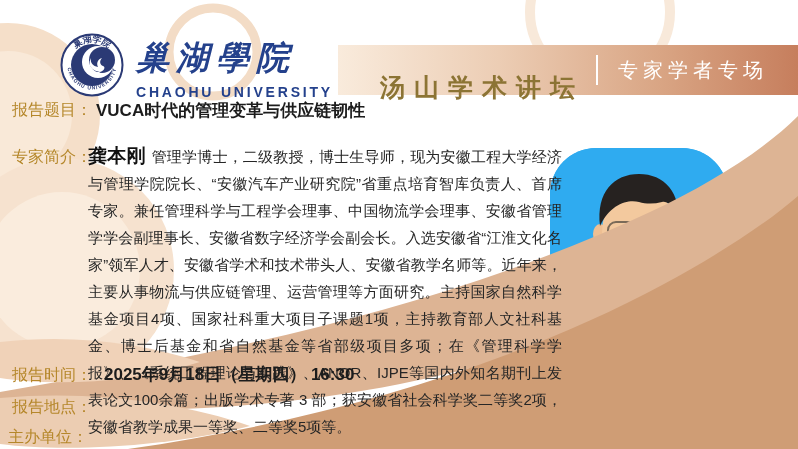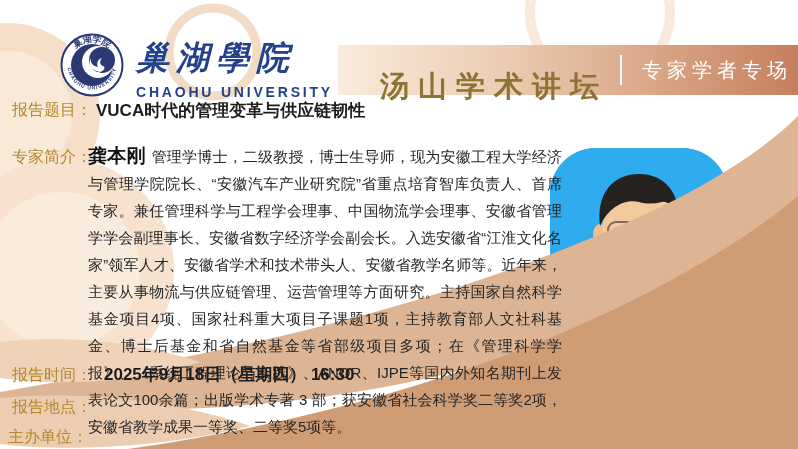--- a/index.html
+++ b/index.html
@@ -43,21 +43,21 @@
   }
 
   .banner {
     position: absolute; left: 338px; top: 45px; width: 460px; height: 50px;
     background: linear-gradient(90deg, #f9ebdc 0%, #eccdb4 35%, #d9a584 70%, #c67e5d 100%);
     display: flex; align-items: center;
     padding: 0 52px 0 42px;
     z-index: 3;
   }
   .banner-forum {
-    font-size: 29px; font-weight: bold; color: #8c7434;
+    font-size: 25px; font-weight: bold; color: #8c7434;
     letter-spacing: 9px; white-space: nowrap; margin-top: 34px;
   }
   .banner-divider { width: 2px; height: 30px; background: #ffffff; margin: 0 20px 0 12px; flex: none; }
   .banner-session {
     font-family: "Liberation Serif", serif;
     font-size: 20px; font-weight: 400; color: #ffffff;
     letter-spacing: 5px; white-space: nowrap;
   }
 
   

